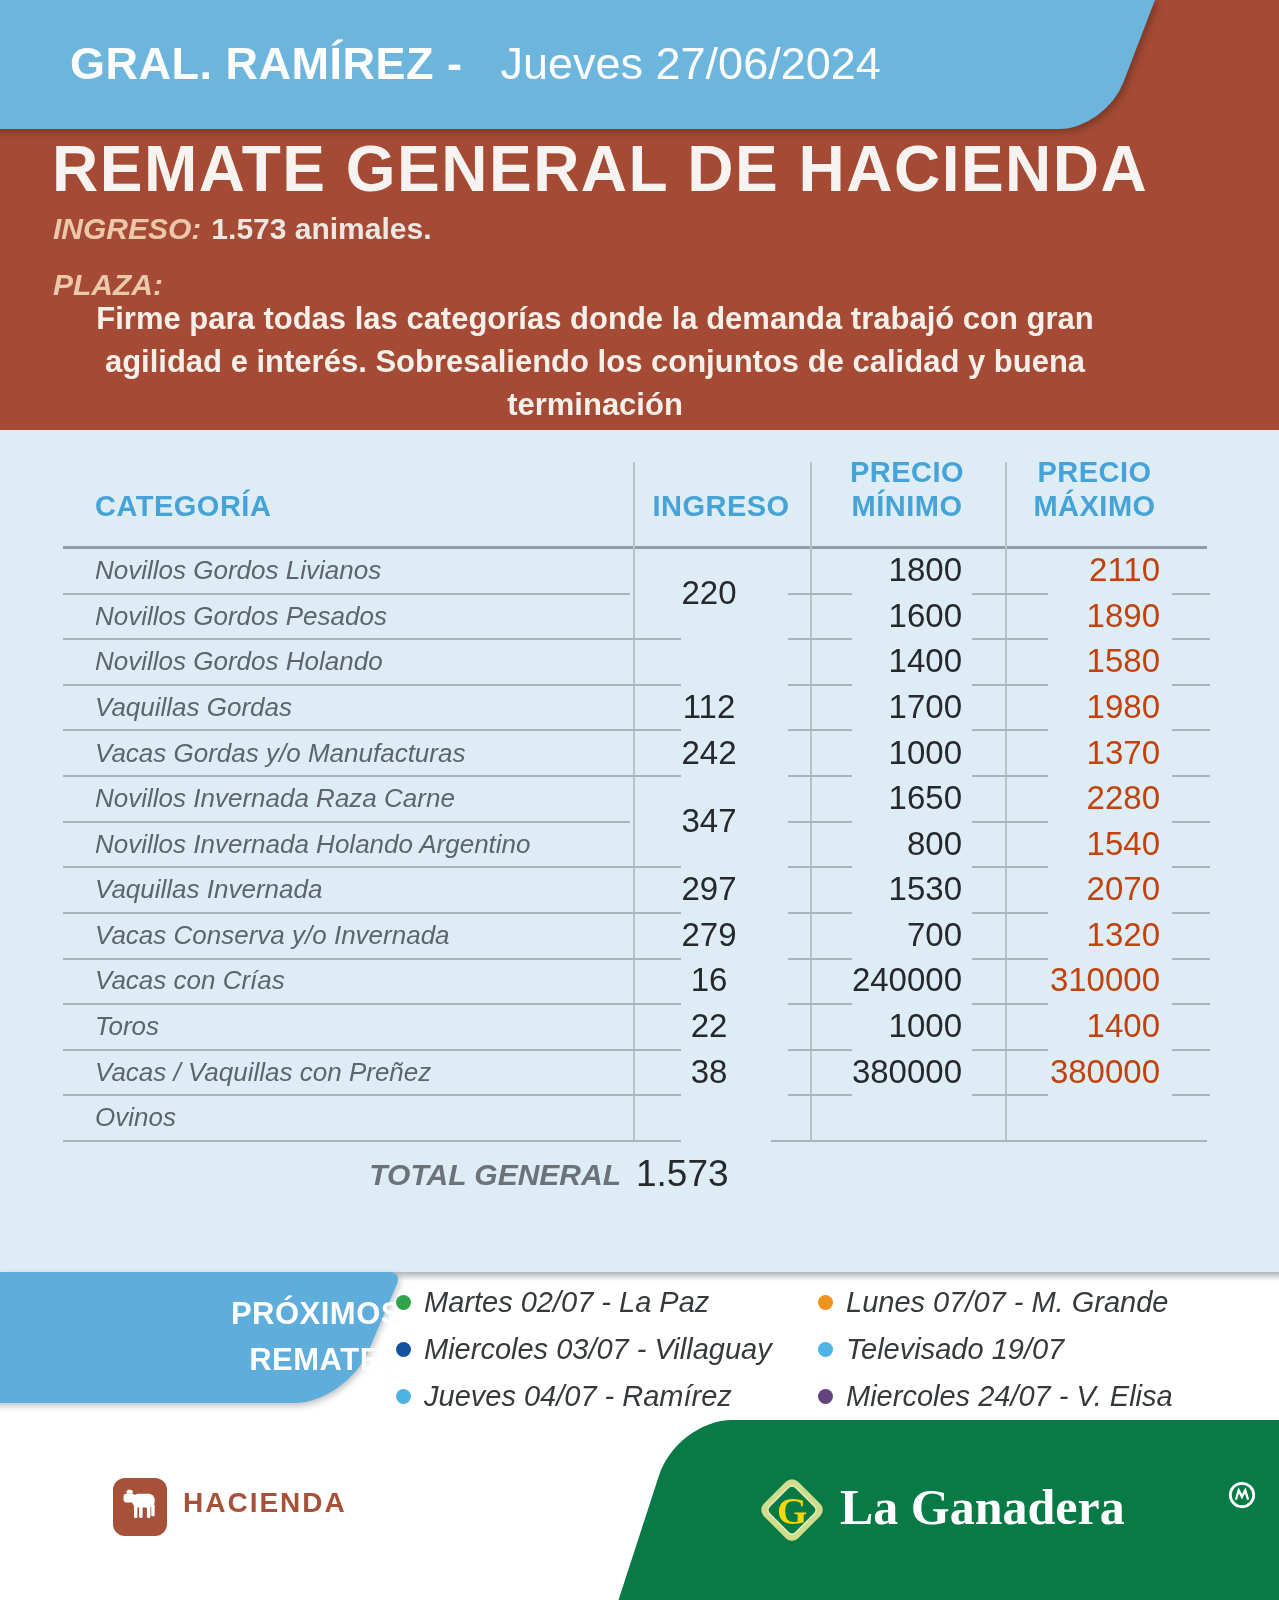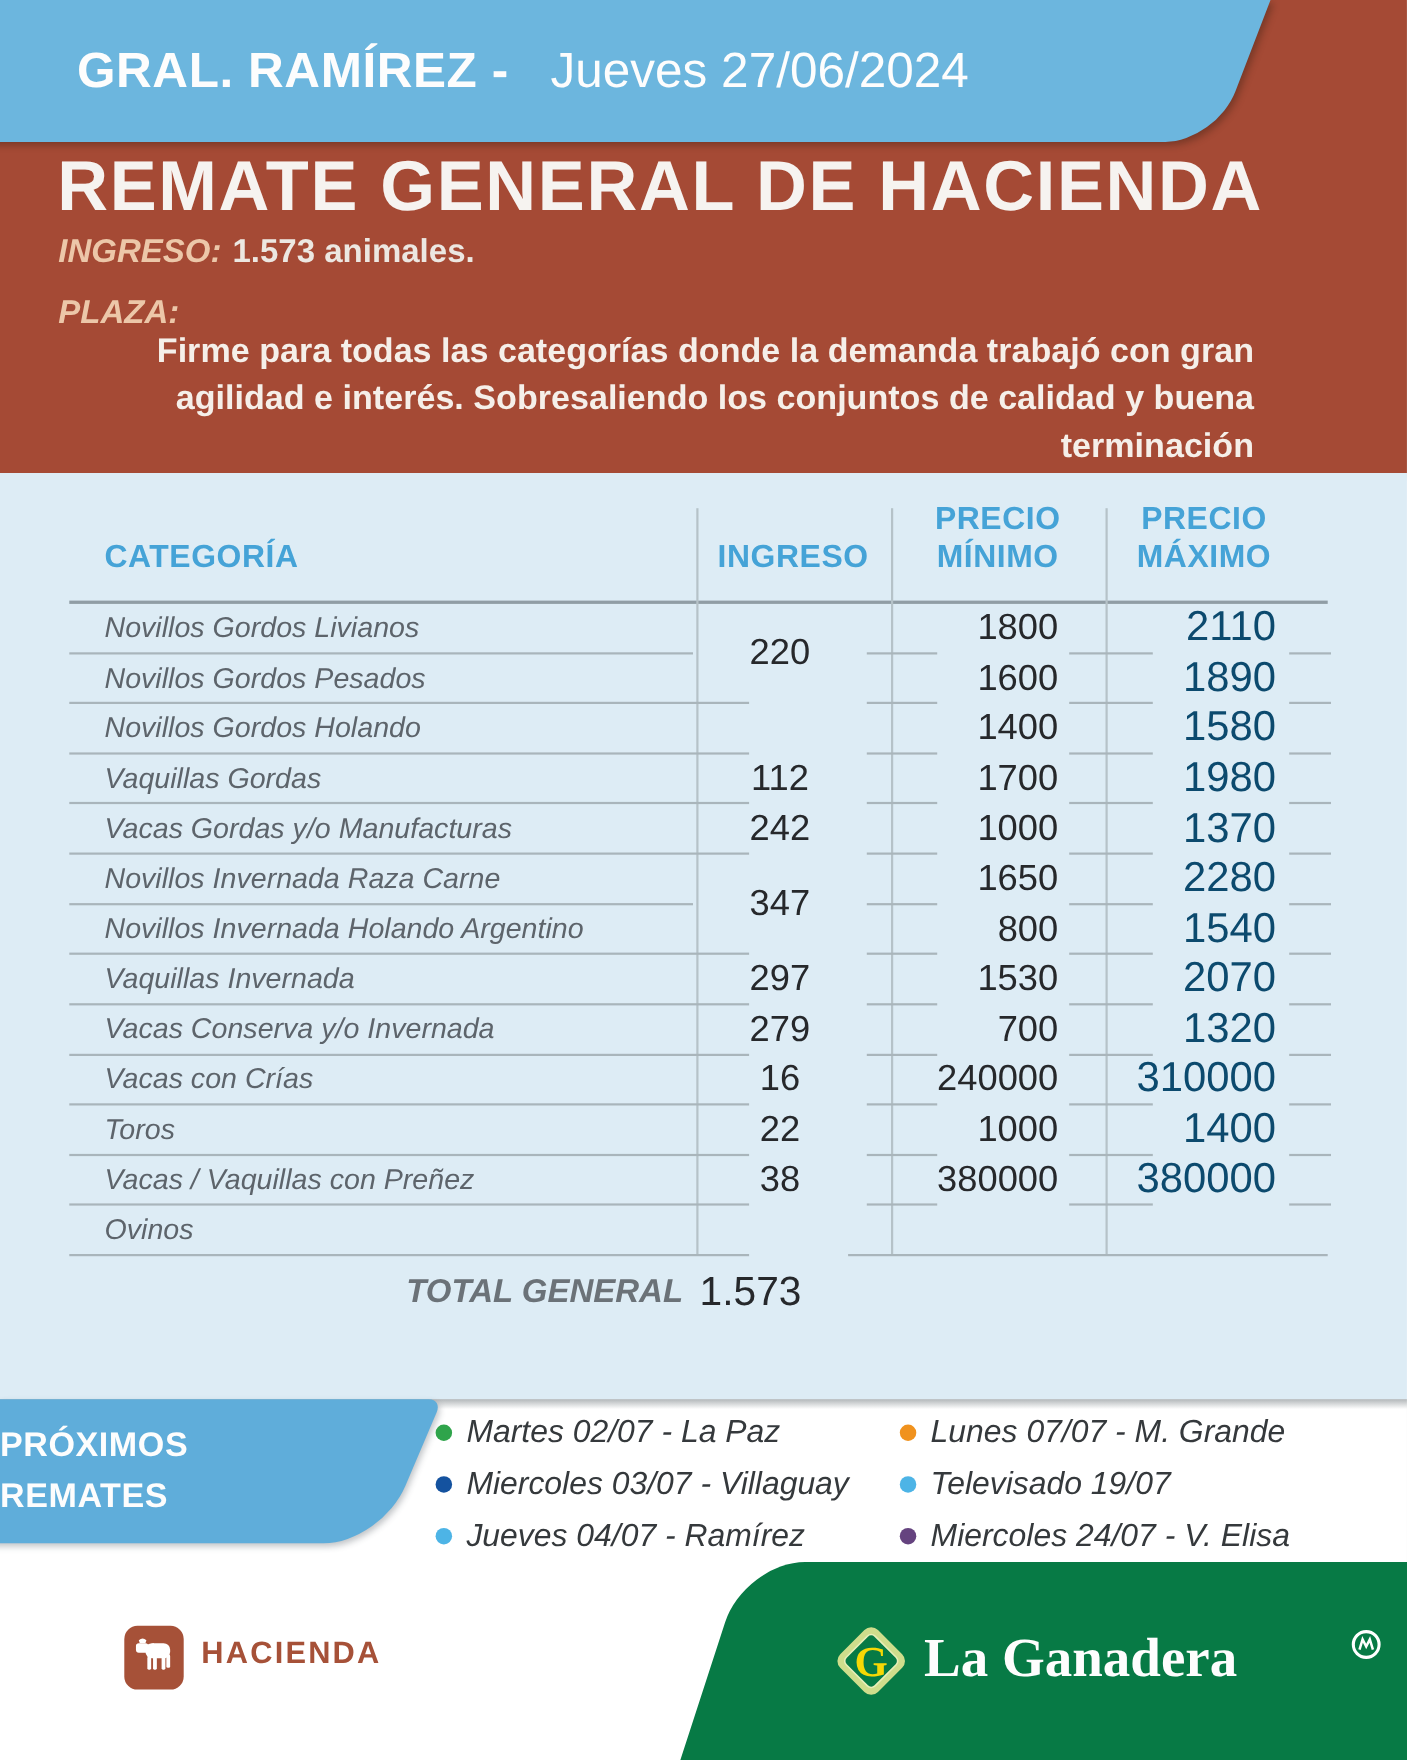--- a/index.html
+++ b/index.html
@@ -15,54 +15,54 @@
             border-radius:0 0 46px 22px;box-shadow:4px 3px 7px rgba(40,25,15,.35);}
   .hdr-line{left:70px;top:38px;color:#fdfdfd;font-size:45px;white-space:nowrap;}
   .hdr-loc{font-weight:bold;letter-spacing:.5px;}
   .hdr-date{font-weight:normal;margin-left:38px;}
   .hero-title{left:52px;top:132px;color:#f6f3f0;font-weight:bold;font-size:64px;
               letter-spacing:1.5px;white-space:nowrap;}
   .lbl-peach{color:#ecc7a9;font-weight:bold;font-style:italic;font-size:30px;}
   .ing-line{left:53px;top:212px;white-space:nowrap;}
   .ing-val{color:#ece7e1;font-weight:bold;font-size:30px;margin-left:10px;}
   .plaza-lbl{left:53px;top:268px;}
-  .plaza-par{left:50px;top:297px;width:1090px;text-align:right;color:#f5efe9;
+  .plaza-par{left:50px;top:297px;width:1090px;text-align:center;color:#f5efe9;
              font-weight:bold;font-size:31px;line-height:43px;}
 
   
   .table-bg{left:0;top:430px;width:1279px;height:842px;background:#ddecf5;}
   .col-head{color:#45a3d7;font-weight:bold;font-size:29px;letter-spacing:.5px;}
   .ch-cat{left:95px;top:490px;}
   .ch-ing{left:633px;top:490px;width:176px;text-align:center;}
   .ch-min{left:812px;top:455px;width:190px;text-align:center;line-height:34px;}
   .ch-max{left:1012px;top:455px;width:165px;text-align:center;line-height:34px;}
   .head-rule{left:63px;top:546px;width:1144px;height:3px;background:#75838a;opacity:.75;}
   .vline{width:2px;top:462px;height:678px;background:#b5c2c8;}
   .rline{position:absolute;height:2px;background:#a9b5bb;}
 
   .trow{left:0;width:1030px;height:46px;}
   .tcell{position:absolute;line-height:46px;white-space:nowrap;}
   .c-cat{left:95px;color:#5d646b;font-style:italic;font-size:26px;}
   .c-ing{left:633px;width:152px;text-align:center;color:#26282b;font-size:33px;}
   .c-ing.merged{top:50%;height:100%;}
   .c-min{left:812px;width:150px;text-align:right;color:#26282b;font-size:33px;}
-  .c-max{left:1012px;width:148px;text-align:right;color:#0c4a6e;font-size:38px;}
+  .c-max{left:1012px;width:148px;text-align:right;color:#c2410c;font-size:33px;}
 
   .total-lbl{left:280px;top:1158px;width:341px;text-align:right;color:#6b7278;
              font-weight:bold;font-style:italic;font-size:30px;}
   .total-val{left:636px;top:1153px;color:#26282b;font-size:37px;}
 
   
   .sect-shadow{left:0;top:1272px;width:1279px;height:9px;
                background:linear-gradient(to bottom,rgba(85,95,100,.45),rgba(85,95,100,0));}
   .prox-banner{left:0;top:1272px;width:402px;height:131px;background:#5fadda;
                transform:skewX(-23deg);transform-origin:top left;
                border-radius:0 12px 52px 0;box-shadow:3px 3px 6px rgba(50,60,70,.3);}
-  .prox-title{left:0;top:1291px;width:388px;text-align:left;color:#fdfdfd;
-              font-weight:bold;font-size:31px;line-height:46px;letter-spacing:.5px;}
+  .prox-title{left:0;top:1291px;width:388px;text-align:right;color:#fdfdfd;
+              font-weight:bold;font-size:31px;line-height:46px;letter-spacing:.5px;padding-left:14px;}
   .prox-col{display:flex;flex-direction:column;gap:14px;}
   .pc1{left:396px;top:1286px;}
   .pc2{left:818px;top:1286px;}
   .prox-item{display:flex;align-items:center;gap:13px;height:33px;}
   .bullet{width:15px;height:15px;border-radius:50%;flex:0 0 auto;}
   .prox-txt{color:#35393c;font-style:italic;font-size:29px;white-space:nowrap;}
 
   
   .green-shape{left:677px;top:1420px;width:700px;height:181px;background:#077a45;
                transform:skewX(-18deg);transform-origin:top left;

